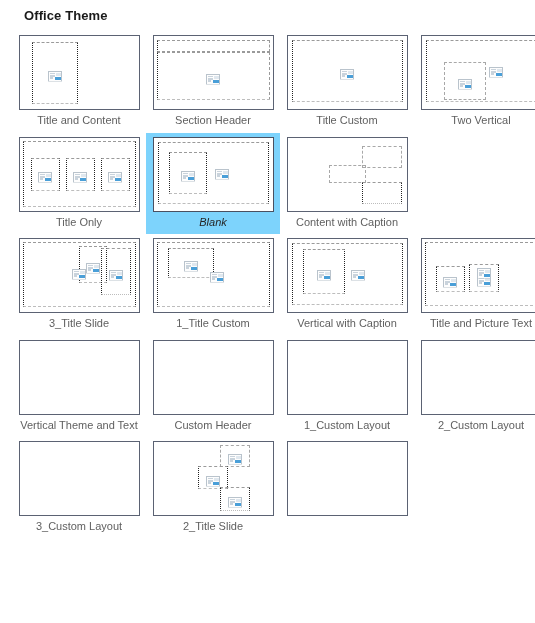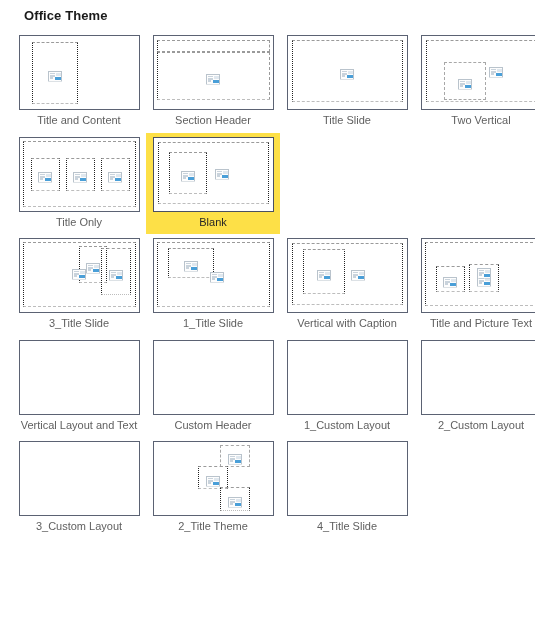--- a/index.html
+++ b/index.html
@@ -51,21 +51,22 @@
   .layout-cell {
     width: 134px;
     box-sizing: border-box;
     padding: 4px 6px 5px 6px;
     display: flex;
     flex-direction: column;
     align-items: center;
     background: transparent;
   }
   .layout-cell.selected {
-    background: #fde047;
+    background: #7dd3fc;
+    font-style: italic;
   }
 
   .thumb {
     width: 121px;
     height: 75px;
     box-sizing: border-box;
     border: 1px solid #5b6273;
     background: #ffffff;
     position: relative;
     overflow: hidden;
@@ -176,21 +177,21 @@
             <span class="ph-icon" style="left: 59.5px; top: 35px;"><svg viewBox="0 0 14 11" width="14" height="11" shape-rendering="crispEdges">
                 <rect x="0.5" y="0.5" width="13" height="10" fill="#fdfdfd" stroke="#b9c3cc"></rect>
                 <rect x="2" y="2" width="5" height="1.6" fill="#c9d3dc"></rect>
                 <rect x="2" y="4.4" width="5" height="1.6" fill="#c9d3dc"></rect>
                 <rect x="2" y="6.8" width="3" height="1.4" fill="#c9d3dc"></rect>
                 <rect x="8" y="2" width="4.5" height="3.2" fill="#dfe7ee"></rect>
                 <rect x="7.2" y="6.1" width="5.6" height="3.4" fill="#4a9fd8"></rect>
                 <rect x="8.2" y="7.0" width="3.6" height="0.8" fill="#ffffff"></rect>
               </svg></span>
           </div>
-          <div class="cell-label">Title Slide</div>
+          <div class="cell-label">Title Custom</div>
         </div>
         <div class="layout-cell">
           <div class="thumb">
             <div class="ph body" style="left: 4px; top: 4px; width: 111px; height: 62px;"></div>
             <div class="ph plain" style="left: 22px; top: 26px; width: 42px; height: 38px;"></div>
             <span class="ph-icon" style="left: 43px; top: 45px;"><svg viewBox="0 0 14 11" width="14" height="11" shape-rendering="crispEdges">
                 <rect x="0.5" y="0.5" width="13" height="10" fill="#fdfdfd" stroke="#b9c3cc"></rect>
                 <rect x="2" y="2" width="5" height="1.6" fill="#c9d3dc"></rect>
                 <rect x="2" y="4.4" width="5" height="1.6" fill="#c9d3dc"></rect>
                 <rect x="2" y="6.8" width="3" height="1.4" fill="#c9d3dc"></rect>
@@ -266,20 +267,28 @@
                 <rect x="2" y="2" width="5" height="1.6" fill="#c9d3dc"></rect>
                 <rect x="2" y="4.4" width="5" height="1.6" fill="#c9d3dc"></rect>
                 <rect x="2" y="6.8" width="3" height="1.4" fill="#c9d3dc"></rect>
                 <rect x="8" y="2" width="4.5" height="3.2" fill="#dfe7ee"></rect>
                 <rect x="7.2" y="6.1" width="5.6" height="3.4" fill="#4a9fd8"></rect>
                 <rect x="8.2" y="7.0" width="3.6" height="0.8" fill="#ffffff"></rect>
               </svg></span>
           </div>
           <div class="cell-label">Blank</div>
         </div>
+        <div class="layout-cell">
+          <div class="thumb">
+            <div class="ph plain" style="left: 74px; top: 8px; width: 40px; height: 22px;"></div>
+            <div class="ph plain" style="left: 41px; top: 27px; width: 37px; height: 18px;"></div>
+            <div class="ph dark" style="left: 74px; top: 44px; width: 40px; height: 22px;"></div>
+          </div>
+          <div class="cell-label">Content with Caption</div>
+        </div>
       </div>
       <div class="layout-row">
         <div class="layout-cell">
           <div class="thumb">
             <div class="ph body" style="left: 3px; top: 3px; width: 113px; height: 65px;"></div>
             <div class="ph body" style="left: 59px; top: 7px; width: 28px; height: 37px;"></div>
             <span class="ph-icon" style="left: 73px; top: 25.5px;"><svg viewBox="0 0 14 11" width="14" height="11" shape-rendering="crispEdges">
                 <rect x="0.5" y="0.5" width="13" height="10" fill="#fdfdfd" stroke="#b9c3cc"></rect>
                 <rect x="2" y="2" width="5" height="1.6" fill="#c9d3dc"></rect>
                 <rect x="2" y="4.4" width="5" height="1.6" fill="#c9d3dc"></rect>
@@ -326,21 +335,21 @@
             <span class="ph-icon" style="left: 63px; top: 35px;"><svg viewBox="0 0 14 11" width="14" height="11" shape-rendering="crispEdges">
                 <rect x="0.5" y="0.5" width="13" height="10" fill="#fdfdfd" stroke="#b9c3cc"></rect>
                 <rect x="2" y="2" width="5" height="1.6" fill="#c9d3dc"></rect>
                 <rect x="2" y="4.4" width="5" height="1.6" fill="#c9d3dc"></rect>
                 <rect x="2" y="6.8" width="3" height="1.4" fill="#c9d3dc"></rect>
                 <rect x="8" y="2" width="4.5" height="3.2" fill="#dfe7ee"></rect>
                 <rect x="7.2" y="6.1" width="5.6" height="3.4" fill="#4a9fd8"></rect>
                 <rect x="8.2" y="7.0" width="3.6" height="0.8" fill="#ffffff"></rect>
               </svg></span>
           </div>
-          <div class="cell-label">1_Title Slide</div>
+          <div class="cell-label">1_Title Custom</div>
         </div>
         <div class="layout-cell">
           <div class="thumb">
             <div class="ph body" style="left: 4px; top: 4px; width: 111px; height: 62px;"></div>
             <div class="ph body" style="left: 15px; top: 10px; width: 42px; height: 45px;"></div>
             <span class="ph-icon" style="left: 36px; top: 32.5px;"><svg viewBox="0 0 14 11" width="14" height="11" shape-rendering="crispEdges">
                 <rect x="0.5" y="0.5" width="13" height="10" fill="#fdfdfd" stroke="#b9c3cc"></rect>
                 <rect x="2" y="2" width="5" height="1.6" fill="#c9d3dc"></rect>
                 <rect x="2" y="4.4" width="5" height="1.6" fill="#c9d3dc"></rect>
                 <rect x="2" y="6.8" width="3" height="1.4" fill="#c9d3dc"></rect>
@@ -392,21 +401,21 @@
                 <rect x="7.2" y="6.1" width="5.6" height="3.4" fill="#4a9fd8"></rect>
                 <rect x="8.2" y="7.0" width="3.6" height="0.8" fill="#ffffff"></rect>
               </svg></span>
           </div>
           <div class="cell-label">Title and Picture Text</div>
         </div>
       </div>
       <div class="layout-row">
         <div class="layout-cell">
           <div class="thumb"></div>
-          <div class="cell-label">Vertical Layout and Text</div>
+          <div class="cell-label">Vertical Theme and Text</div>
         </div>
         <div class="layout-cell">
           <div class="thumb"></div>
           <div class="cell-label">Custom Header</div>
         </div>
         <div class="layout-cell">
           <div class="thumb"></div>
           <div class="cell-label">1_Custom Layout</div>
         </div>
         <div class="layout-cell">
@@ -445,22 +454,21 @@
             <span class="ph-icon" style="left: 81px; top: 57px;"><svg viewBox="0 0 14 11" width="14" height="11" shape-rendering="crispEdges">
                 <rect x="0.5" y="0.5" width="13" height="10" fill="#fdfdfd" stroke="#b9c3cc"></rect>
                 <rect x="2" y="2" width="5" height="1.6" fill="#c9d3dc"></rect>
                 <rect x="2" y="4.4" width="5" height="1.6" fill="#c9d3dc"></rect>
                 <rect x="2" y="6.8" width="3" height="1.4" fill="#c9d3dc"></rect>
                 <rect x="8" y="2" width="4.5" height="3.2" fill="#dfe7ee"></rect>
                 <rect x="7.2" y="6.1" width="5.6" height="3.4" fill="#4a9fd8"></rect>
                 <rect x="8.2" y="7.0" width="3.6" height="0.8" fill="#ffffff"></rect>
               </svg></span>
           </div>
-          <div class="cell-label">2_Title Theme</div>
-        </div>
-        <div class="layout-cell">
-          <div class="thumb"></div>
-          <div class="cell-label">4_Title Slide</div>
+          <div class="cell-label">2_Title Slide</div>
+        </div>
+        <div class="layout-cell">
+          <div class="thumb"></div>
         </div>
       </div>
     </div>
 
 </div>
 
 </body></html>

